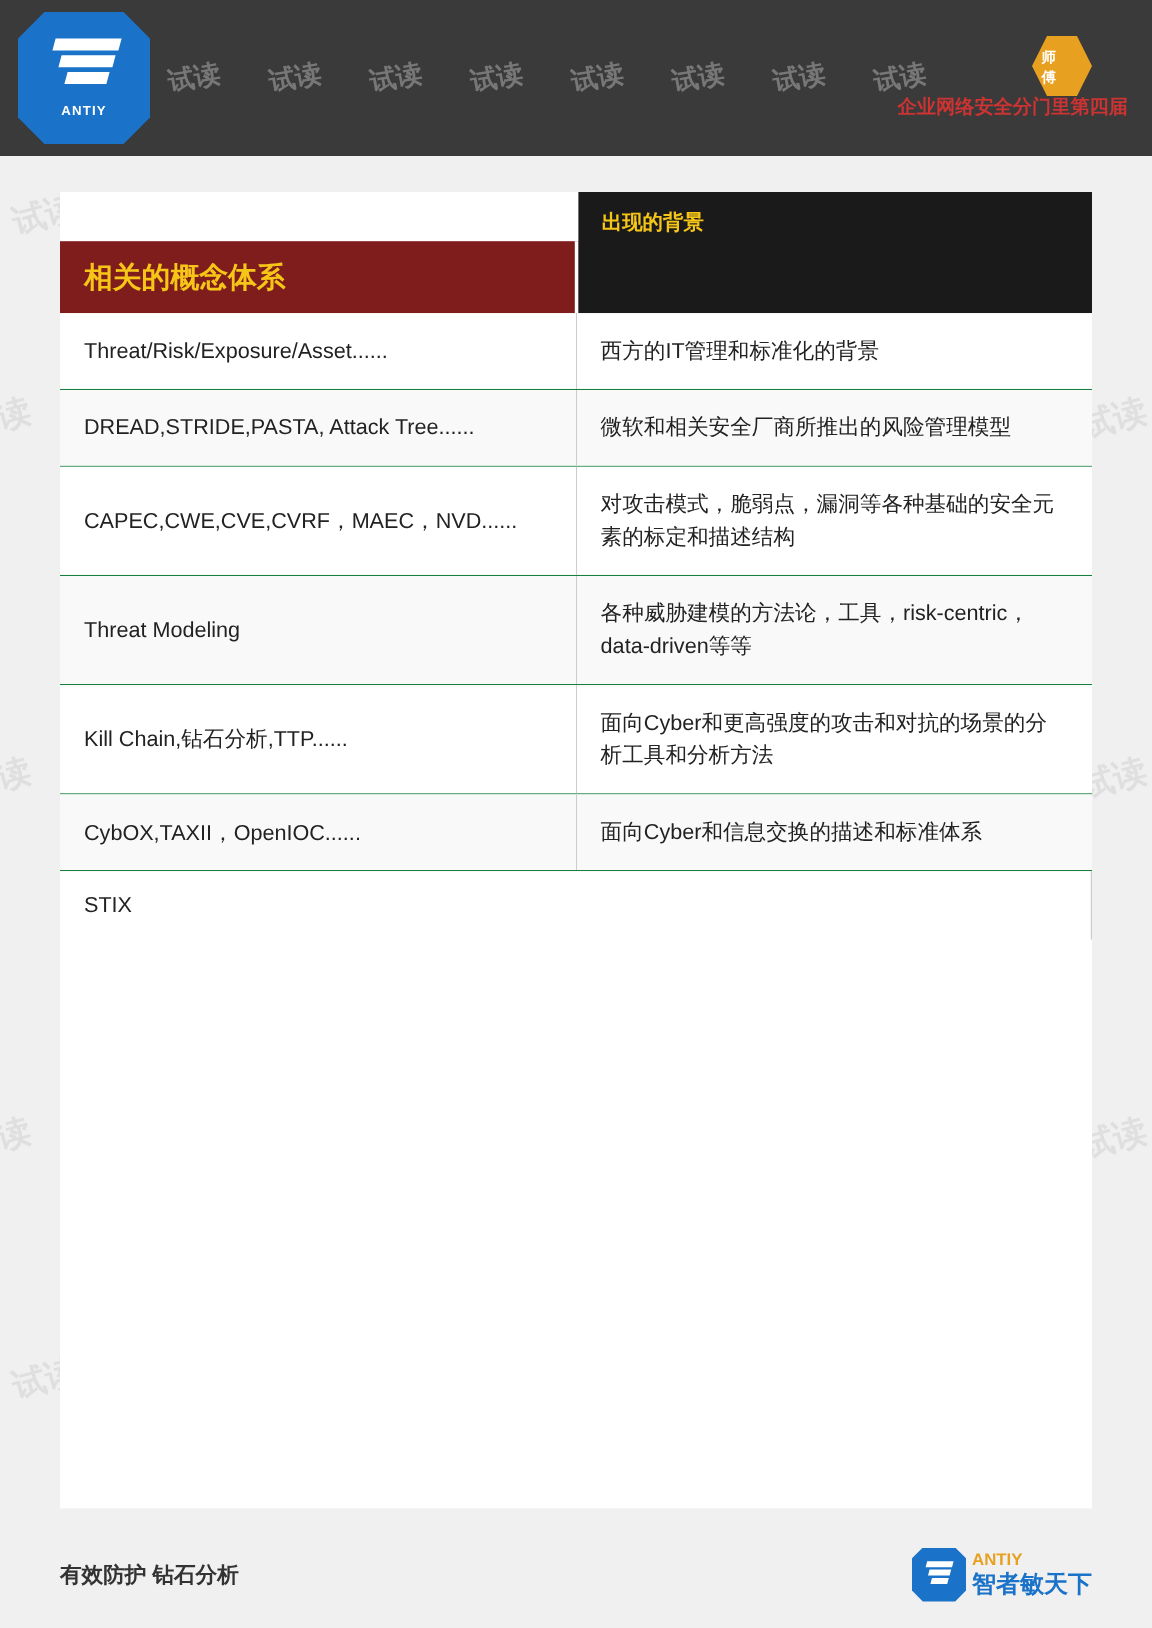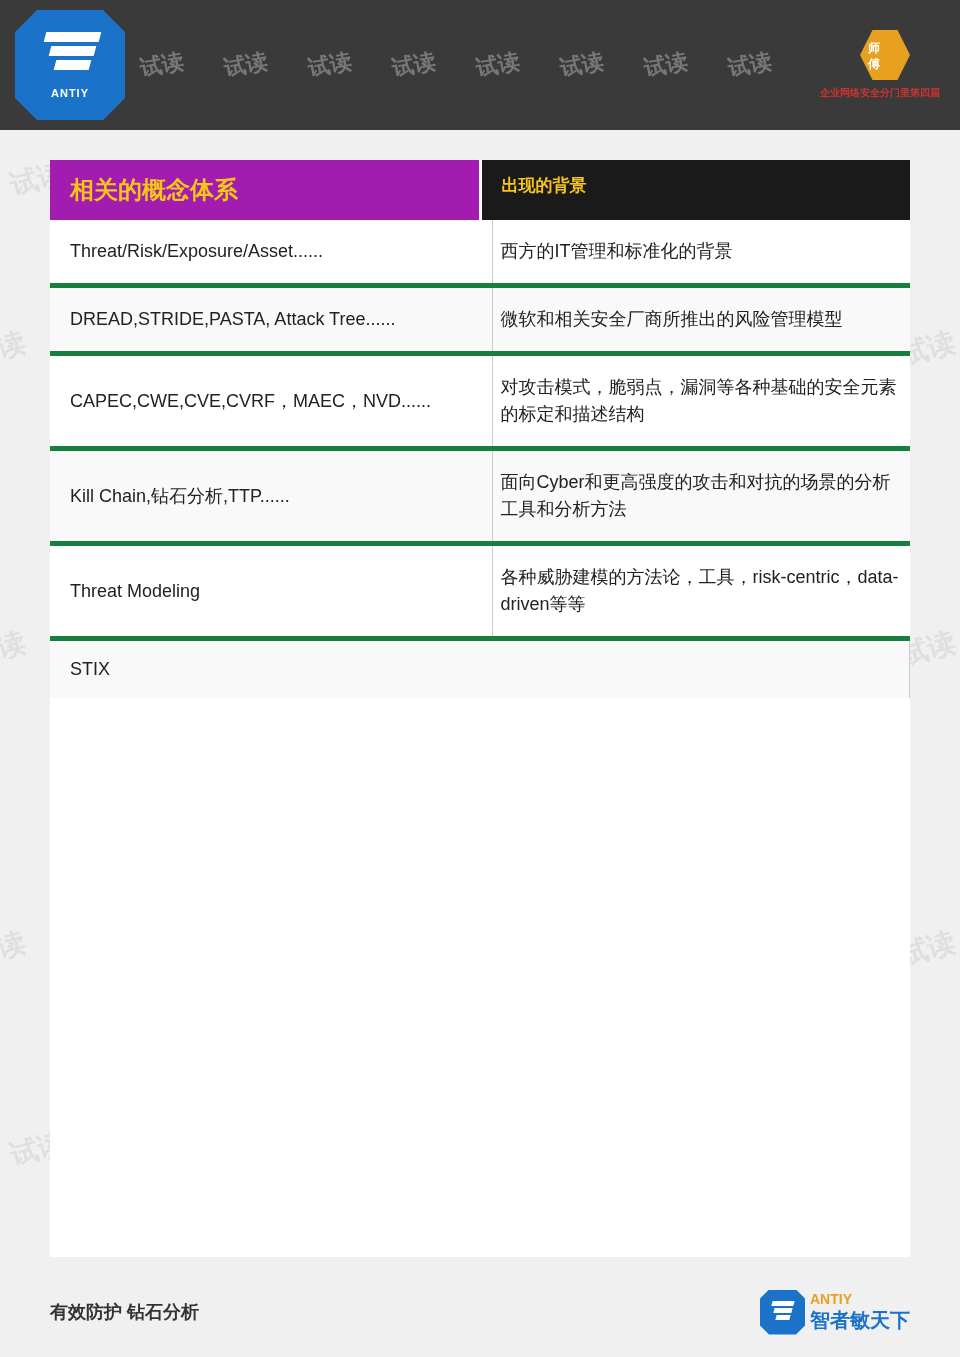--- a/index.html
+++ b/index.html
@@ -102,21 +102,21 @@
       width: 50px;
       height: 50px;
       background: #e8a020;
       clip-path: polygon(25% 0%, 75% 0%, 100% 50%, 75% 100%, 25% 100%, 0% 50%);
       position: absolute;
       top: 0; left: 0;
     }
 
     .right-logo-text {
       color: #cc3333;
-      font-size: 10px;
+      font-size: 16px;
       font-weight: bold;
       position: absolute;
       bottom: 0;
       right: 0;
       white-space: nowrap;
       text-align: right;
     }
 
     
     .body-watermarks {
@@ -153,59 +153,60 @@
       width: 100%;
       border-collapse: collapse;
     }
 
     .table-header-row {
       display: flex;
     }
 
     .th-left {
       flex: 1;
-      background: #a21caf;
+      background: #7f1d1d;
       color: #f5c518;
       font-size: 24px;
       font-weight: bold;
       padding: 14px 20px;
       border-right: 3px solid white;
+      margin-top: 41px;
     }
 
     .th-right {
       flex: 1;
       background: #1a1a1a;
       color: #f5c518;
       font-size: 17px;
       font-weight: bold;
       padding: 14px 20px;
     }
 
     .table-row {
       display: flex;
-      border-bottom: 5px solid #15803d;
+      border-bottom: 1px solid #15803d;
     }
 
     .table-row:last-child {
       border-bottom: none;
     }
 
     .td-left {
       flex: 1;
       padding: 18px 20px;
       border-right: 1px solid #ccc;
       font-size: 18px;
       color: #222;
       display: flex;
       align-items: center;
     }
 
     .td-right {
       flex: 1;
-      padding: 18px 8px;
+      padding: 18px 20px;
       font-size: 18px;
       color: #222;
       line-height: 1.5;
       display: flex;
       align-items: center;
     }
 
     
     .table-row:nth-child(odd) .td-left,
     .table-row:nth-child(odd) .td-right {
@@ -361,29 +362,33 @@
       <div class="td-left">DREAD,STRIDE,PASTA, Attack Tree......</div>
       <div class="td-right">微软和相关安全厂商所推出的风险管理模型</div>
     </div>
 
     <div class="table-row">
       <div class="td-left">CAPEC,CWE,CVE,CVRF，MAEC，NVD......</div>
       <div class="td-right">对攻击模式，脆弱点，漏洞等各种基础的安全元素的标定和描述结构</div>
     </div>
 
     <div class="table-row">
+      <div class="td-left">Threat Modeling</div>
+      <div class="td-right">各种威胁建模的方法论，工具，risk-centric，data-driven等等</div>
+    </div>
+
+    <div class="table-row">
       <div class="td-left">Kill Chain,钻石分析,TTP......</div>
       <div class="td-right">面向Cyber和更高强度的攻击和对抗的场景的分析工具和分析方法</div>
     </div>
 
     <div class="table-row">
-      <div class="td-left">Threat Modeling</div>
-      <div class="td-right">各种威胁建模的方法论，工具，risk-centric，data-driven等等</div>
-    </div>
-
+      <div class="td-left">CybOX,TAXII，OpenIOC......</div>
+      <div class="td-right">面向Cyber和信息交换的描述和标准体系</div>
+    </div>
 
     <div class="table-row">
       <div class="td-left">STIX</div>
     </div>
 
   </div>
 </div>
 
 <div class="footer">
   <div class="footer-tagline">有效防护 钻石分析</div>

